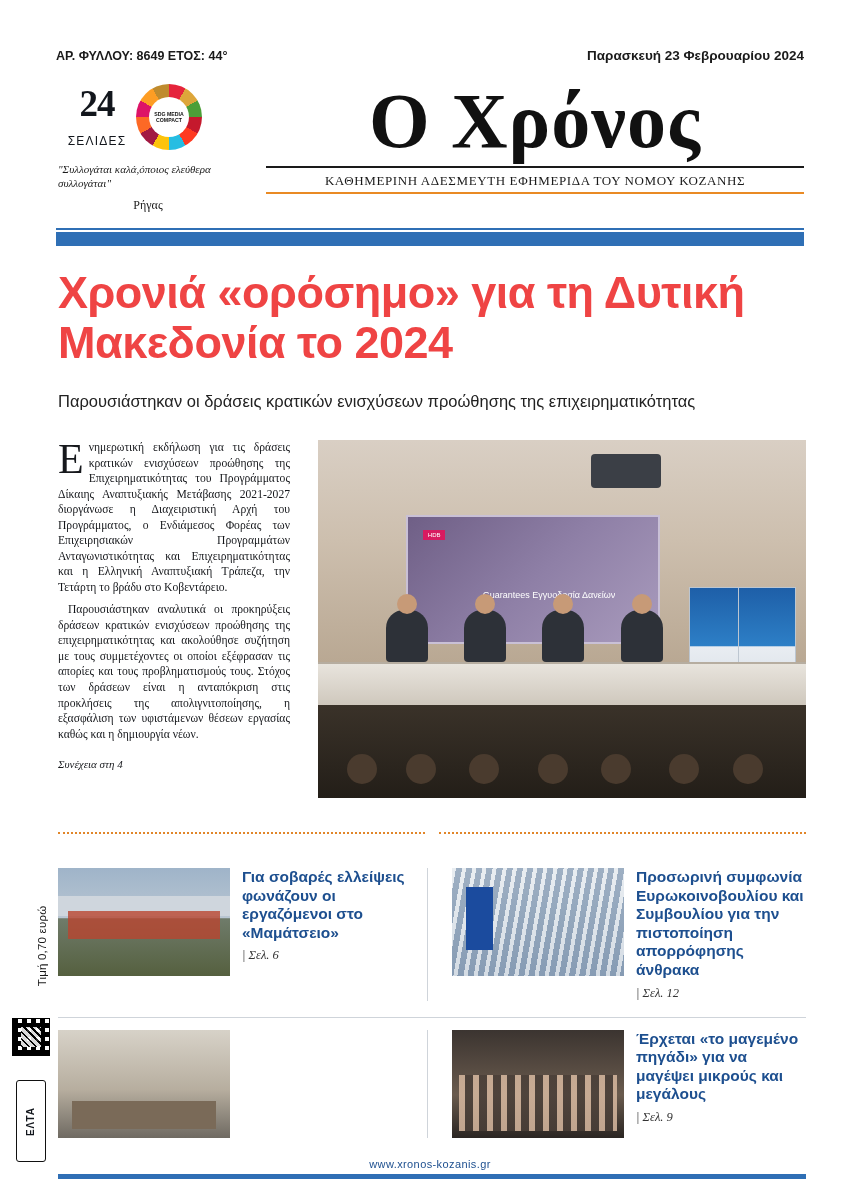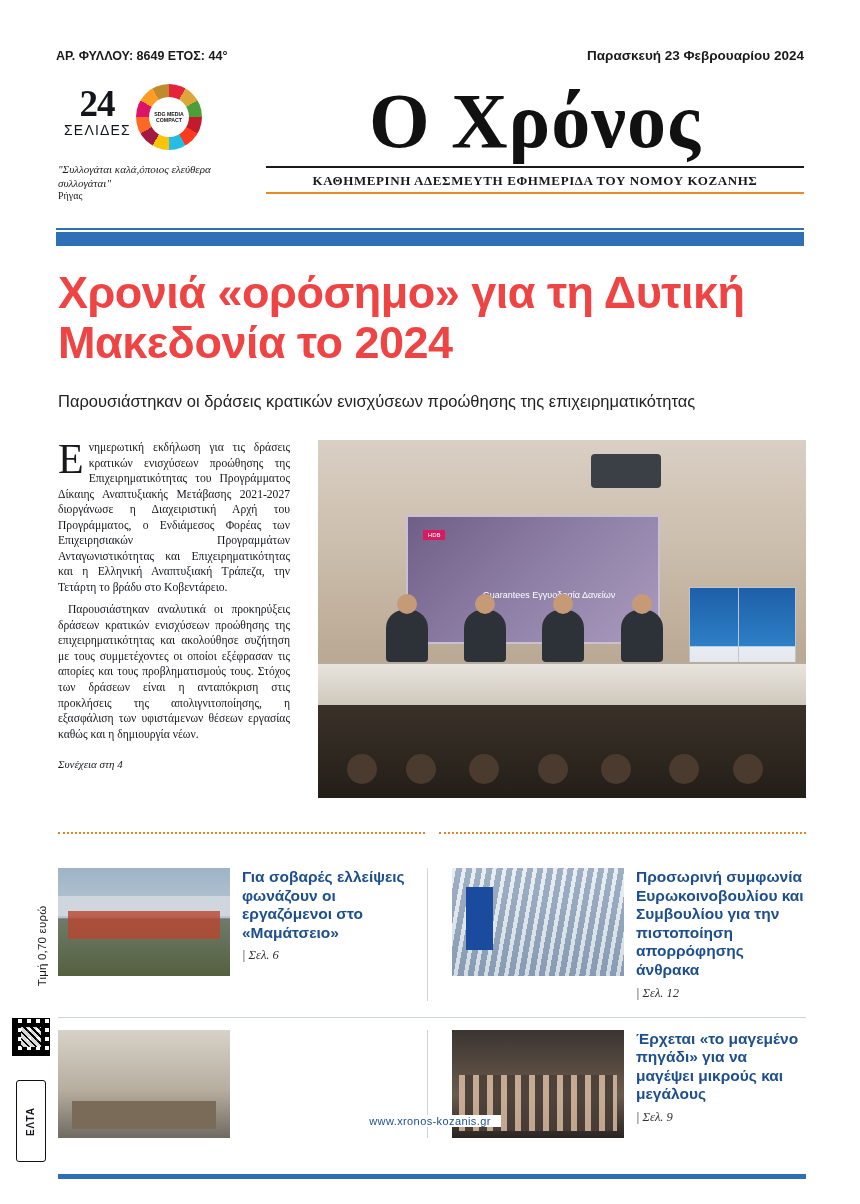--- a/index.html
+++ b/index.html
@@ -103,23 +103,23 @@
   }
   .pages-badge .num {
     font-family: "Liberation Serif", serif;
     font-size: 37px;
     font-weight: 700;
     line-height: .95;
     letter-spacing: -1px;
   }
   .pages-badge .lbl {
     font-family: "Liberation Sans", sans-serif;
-    font-size: 14px;
+    font-size: 12px;
     letter-spacing: 1.2px;
-    margin-top: 1px;
+    margin-top: 13px;
   }
   .sdg {
     position: absolute;
     left: 80px; top: 6px;
     width: 66px; height: 66px;
     border-radius: 50%;
     background: conic-gradient(
       #e5243b 0 8.3%, #dda63a 8.3% 16.6%, #4c9f38 16.6% 25%,
       #c5192d 25% 33.3%, #ff3a21 33.3% 41.6%, #26bde2 41.6% 50%,
       #fcc30b 50% 58.3%, #a21942 58.3% 66.6%, #fd6925 66.6% 75%,
@@ -143,22 +143,23 @@
     position: absolute;
     left: 2px; top: 84px;
     width: 180px;
     font-style: italic;
     font-size: 11px;
     line-height: 1.28;
     color: #1a1a1a;
   }
   .motto .author {
     font-style: normal;
-    font-size: 10px;
-    margin-top: 0;
+    font-size: 12px;
+    margin-top: 8px;
+    text-align: center;
   }
   .title-block {
     position: absolute;
     left: 210px; top: 2px;
     width: 538px;
     text-align: center;
   }
   .paper-title {
     font-family: "Liberation Serif", serif;
     font-size: 78px;
@@ -170,21 +171,21 @@
   .title-rule {
     width: 100%;
     height: 2px;
     background: #1a1a1a;
     margin: 4px 0 5px;
   }
   .title-rule.orange { background: #e98a24; height: 2px; margin-top: 3px; }
   .subtitle-paper {
     font-family: "Liberation Serif", serif;
     font-size: 13px;
-    font-weight: 700;
+    font-weight: 400;
     letter-spacing: .6px;
     color: #1a1a1a;
   }
 
   
   .blue-bar {
     position: absolute;
     left: 56px; top: 232px;
     width: 748px; height: 14px;
     background: #2f6fb5;
@@ -394,21 +395,21 @@
 
   
   .footer-rule {
     position: absolute;
     left: 58px; top: 1174px;
     width: 748px; height: 5px;
     background: #2f6fb5;
   }
   .footer-url {
     position: absolute;
-    left: 0; top: 1115px;
+    left: 0; top: 1158px;
     width: 860px;
     text-align: center;
     font-family: "Liberation Sans", sans-serif;
     font-size: 11px;
     letter-spacing: .4px;
     color: #1d4f8f;
   }
   .footer-url span { background: #fff; padding: 0 10px; }
 </style>
 </head>

